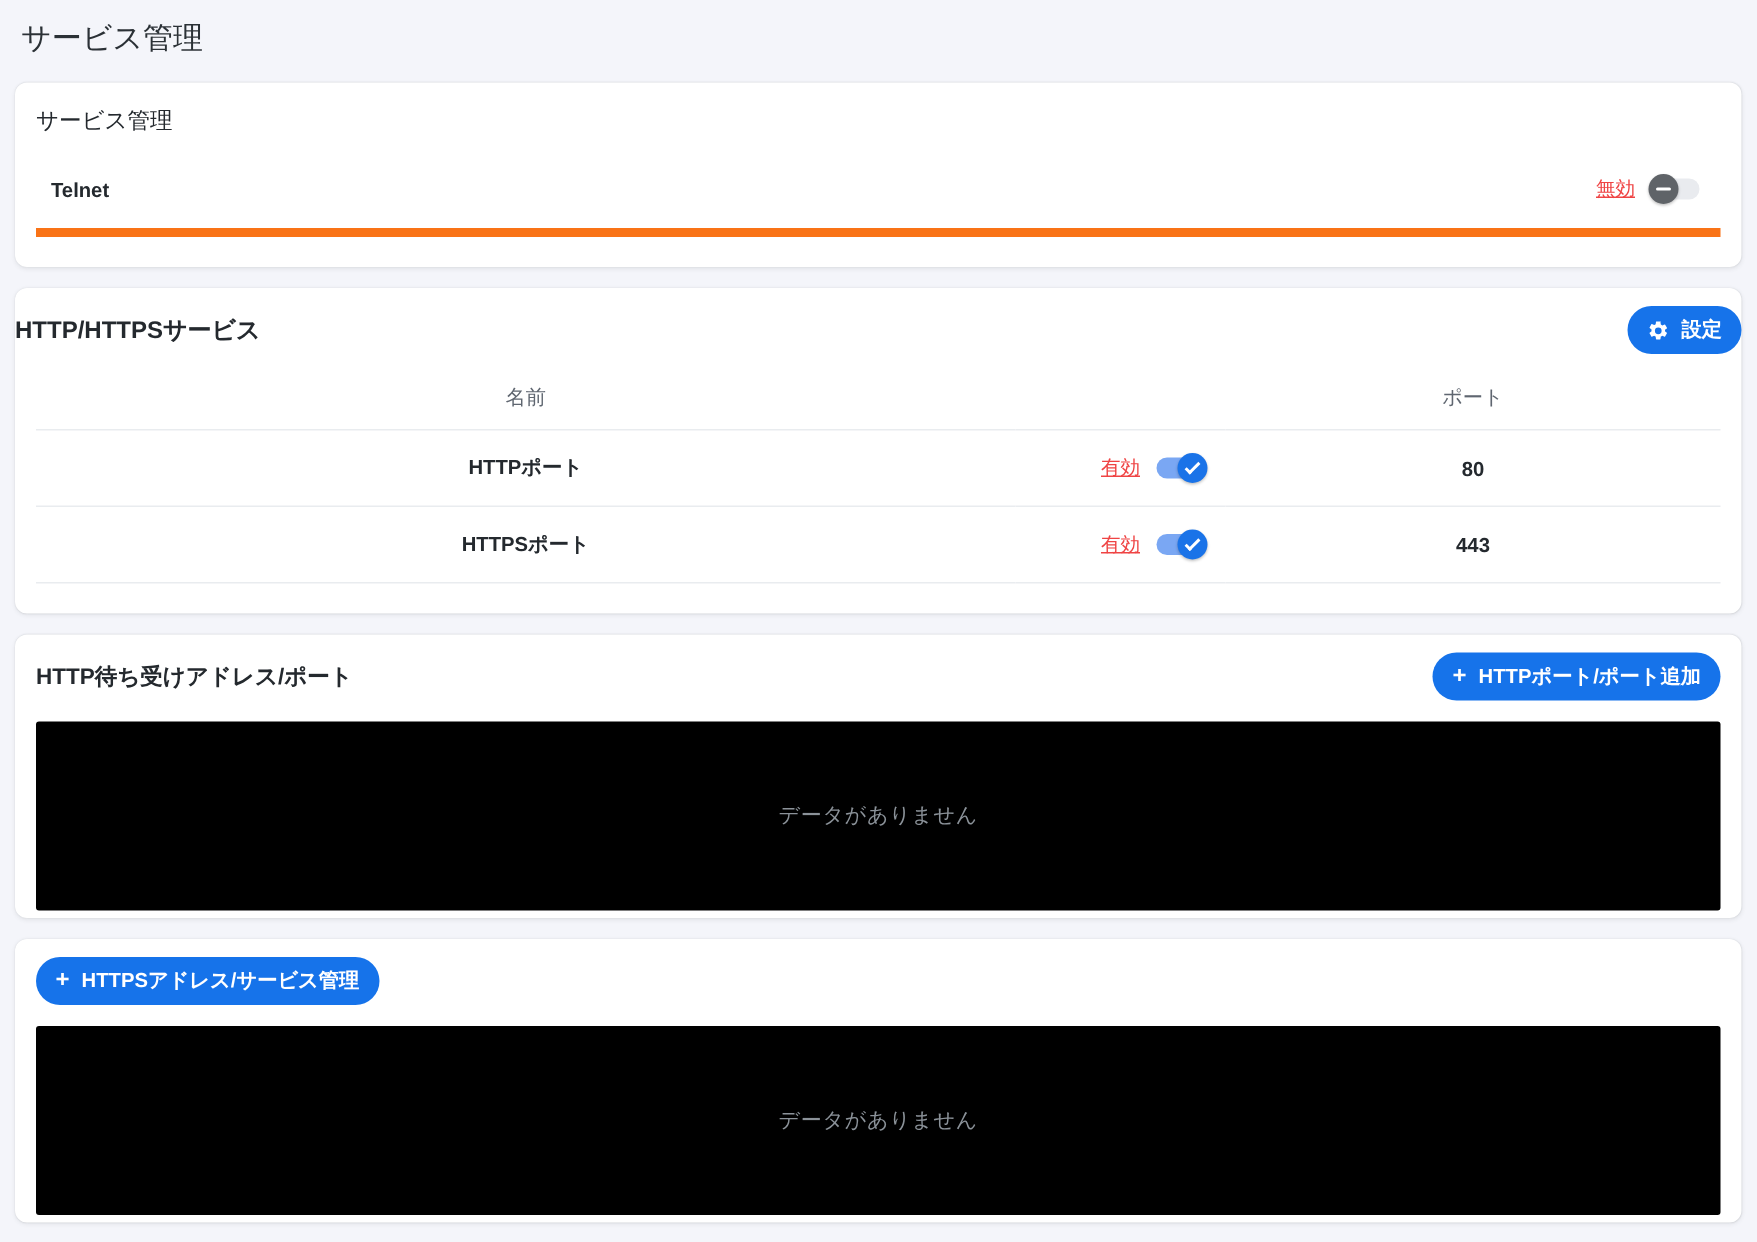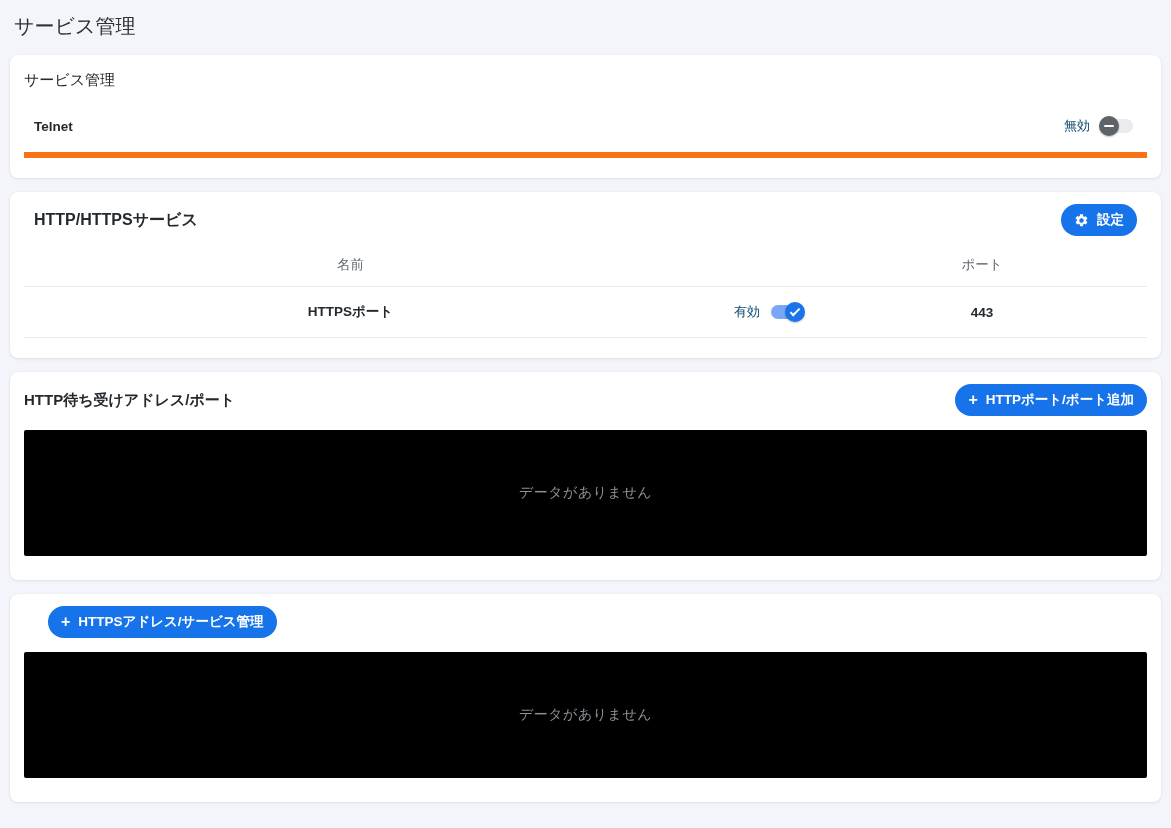--- a/index.html
+++ b/index.html
@@ -19,21 +19,21 @@
 
   
   .card--service { padding:14px 14px 20px; }
   .card-title { font-size:15px; font-weight:400; color:#24292e; padding:2px 0 10px; }
   .service-row {
     display:flex; justify-content:space-between; align-items:center;
     padding:16px 12px 16px 10px; border-bottom:6px solid #f97316;
   }
   .service-name { font-size:13.5px; font-weight:700; color:#24292e; }
   .toggle-wrap { display:flex; align-items:center; gap:9px; }
-  .toggle-label { font-size:13px; color:#0c4a6e; }
+  .toggle-label { font-size:13px; color:#ef4444;text-decoration:underline; }
 
   
   .switch { position:relative; width:36px; height:20px; display:inline-block; cursor:pointer; flex:0 0 auto; }
   .switch-track { position:absolute; left:2px; right:2px; top:3px; height:14px; border-radius:7px; }
   .switch--off .switch-track { background:#e9ebef; }
   .switch--on  .switch-track { background:#7aa7f3; }
   .switch-knob {
     position:absolute; top:0; width:20px; height:20px; border-radius:50%;
     display:flex; align-items:center; justify-content:center;
     box-shadow:0 1px 2px rgba(0,0,0,.25);
@@ -41,44 +41,44 @@
   .switch--off .switch-knob { left:0; background:#5f6368; }
   .switch--on  .switch-knob { right:0; background:#1a73e8; }
   .shape-minus { width:10px; height:2px; background:#fff; border-radius:1px; }
   .shape-check {
     width:10px; height:5px; border-left:2px solid #fff; border-bottom:2px solid #fff;
     transform:rotate(-45deg) translate(1px,-1px);
   }
 
   
   .card--http { padding:12px 0 20px; }
-  .card-header { display:flex; justify-content:space-between; align-items:center; padding:0 24px; min-height:32px; }
+  .card-header { display:flex; justify-content:space-between; align-items:center; padding:0 0; min-height:32px; }
   .card-header-title { font-size:16px; font-weight:600; color:#24292e; }
   .card-header-title--md { font-size:15px; font-weight:700; }
   .btn {
     display:inline-flex; align-items:center; gap:8px; height:32px; padding:0 13px;
     background:#1673ea; color:#fff; border:none; border-radius:16px; cursor:pointer;
-    font-family:inherit; font-size:13.5px; font-weight:600; white-space:nowrap;margin-left:24px;
+    font-family:inherit; font-size:13.5px; font-weight:600; white-space:nowrap;
   }
   .btn .plus { font-size:16px; font-weight:600; line-height:1; }
   .gear-svg { width:15px; height:15px; fill:#fff; display:block; }
 
   .svc-table { width:calc(100% - 28px); margin:10px 14px 0; border-collapse:collapse; }
   .svc-table col.c-toggle { width:140px; }
   .svc-table col.c-port { width:330px; }
   .svc-table th, .svc-table td { border-bottom:1px solid #e9ecef; text-align:center; }
   .svc-table th { font-size:13.5px; font-weight:400; color:#5f6670; padding:10px 12px 12px; }
   .svc-table td { padding:15px 12px; }
   .cell-name { font-size:13.5px; font-weight:700; color:#24292e; }
   .cell-port { font-size:13.5px; font-weight:700; color:#24292e; }
   .cell-toggle { text-align:right; }
   .cell-toggle .toggle-wrap { justify-content:flex-end; }
 
   
-  .card--listen { padding:12px 14px 24px; }
+  .card--listen { padding:12px 14px 5px; }
   .empty-box {
     margin-top:14px; height:126px; background:#000000; border-radius:2px;
     display:flex; align-items:center; justify-content:center;
   }
   .empty-text { font-size:14px; color:#8b9299; letter-spacing:.5px; }
 </style>
 </head>
 <body>
 
 <div class="page">
@@ -122,20 +122,35 @@
         </colgroup>
       <thead>
         <tr>
           <th>名前</th>
           <th></th>
           <th>ポート</th>
         </tr>
       </thead>
       <tbody>
         <tr>
+          <td class="cell-name">HTTPポート</td>
+          <td class="cell-toggle">
+            <span class="toggle-wrap">
+              <span class="toggle-label">有効</span>
+              <span class="switch switch--on">
+                <span class="switch-track"></span>
+                <span class="switch-knob">
+                  <span class="shape-check"></span>
+                </span>
+              </span>
+            </span>
+          </td>
+          <td class="cell-port">80</td>
+        </tr>
+        <tr>
           <td class="cell-name">HTTPSポート</td>
           <td class="cell-toggle">
             <span class="toggle-wrap">
               <span class="toggle-label">有効</span>
               <span class="switch switch--on">
                 <span class="switch-track"></span>
                 <span class="switch-knob">
                   <span class="shape-check"></span>
                 </span>
               </span>

